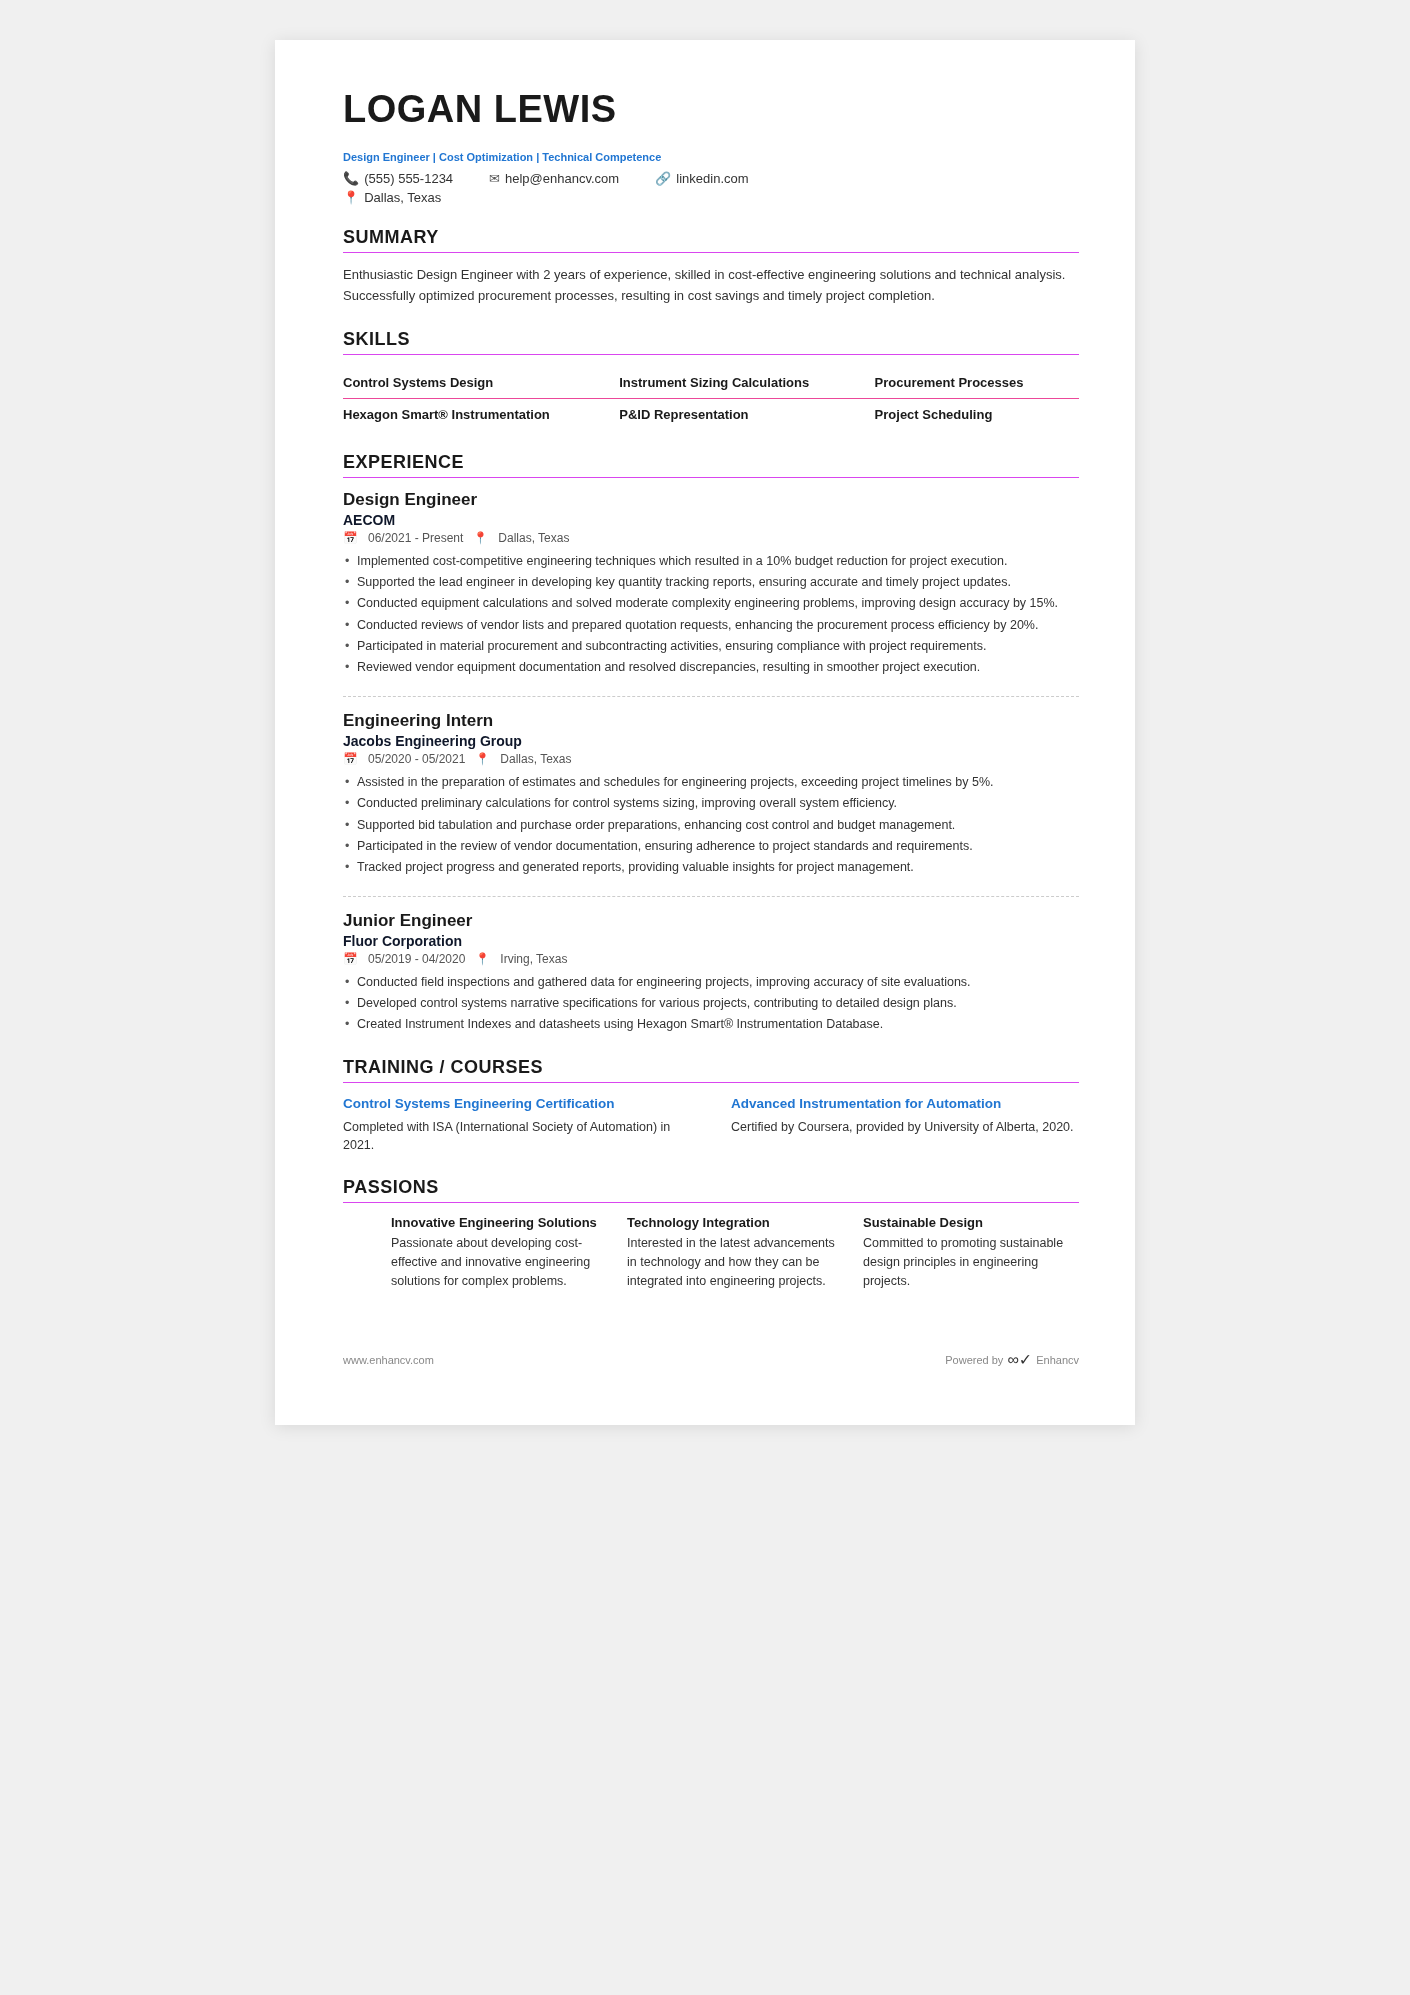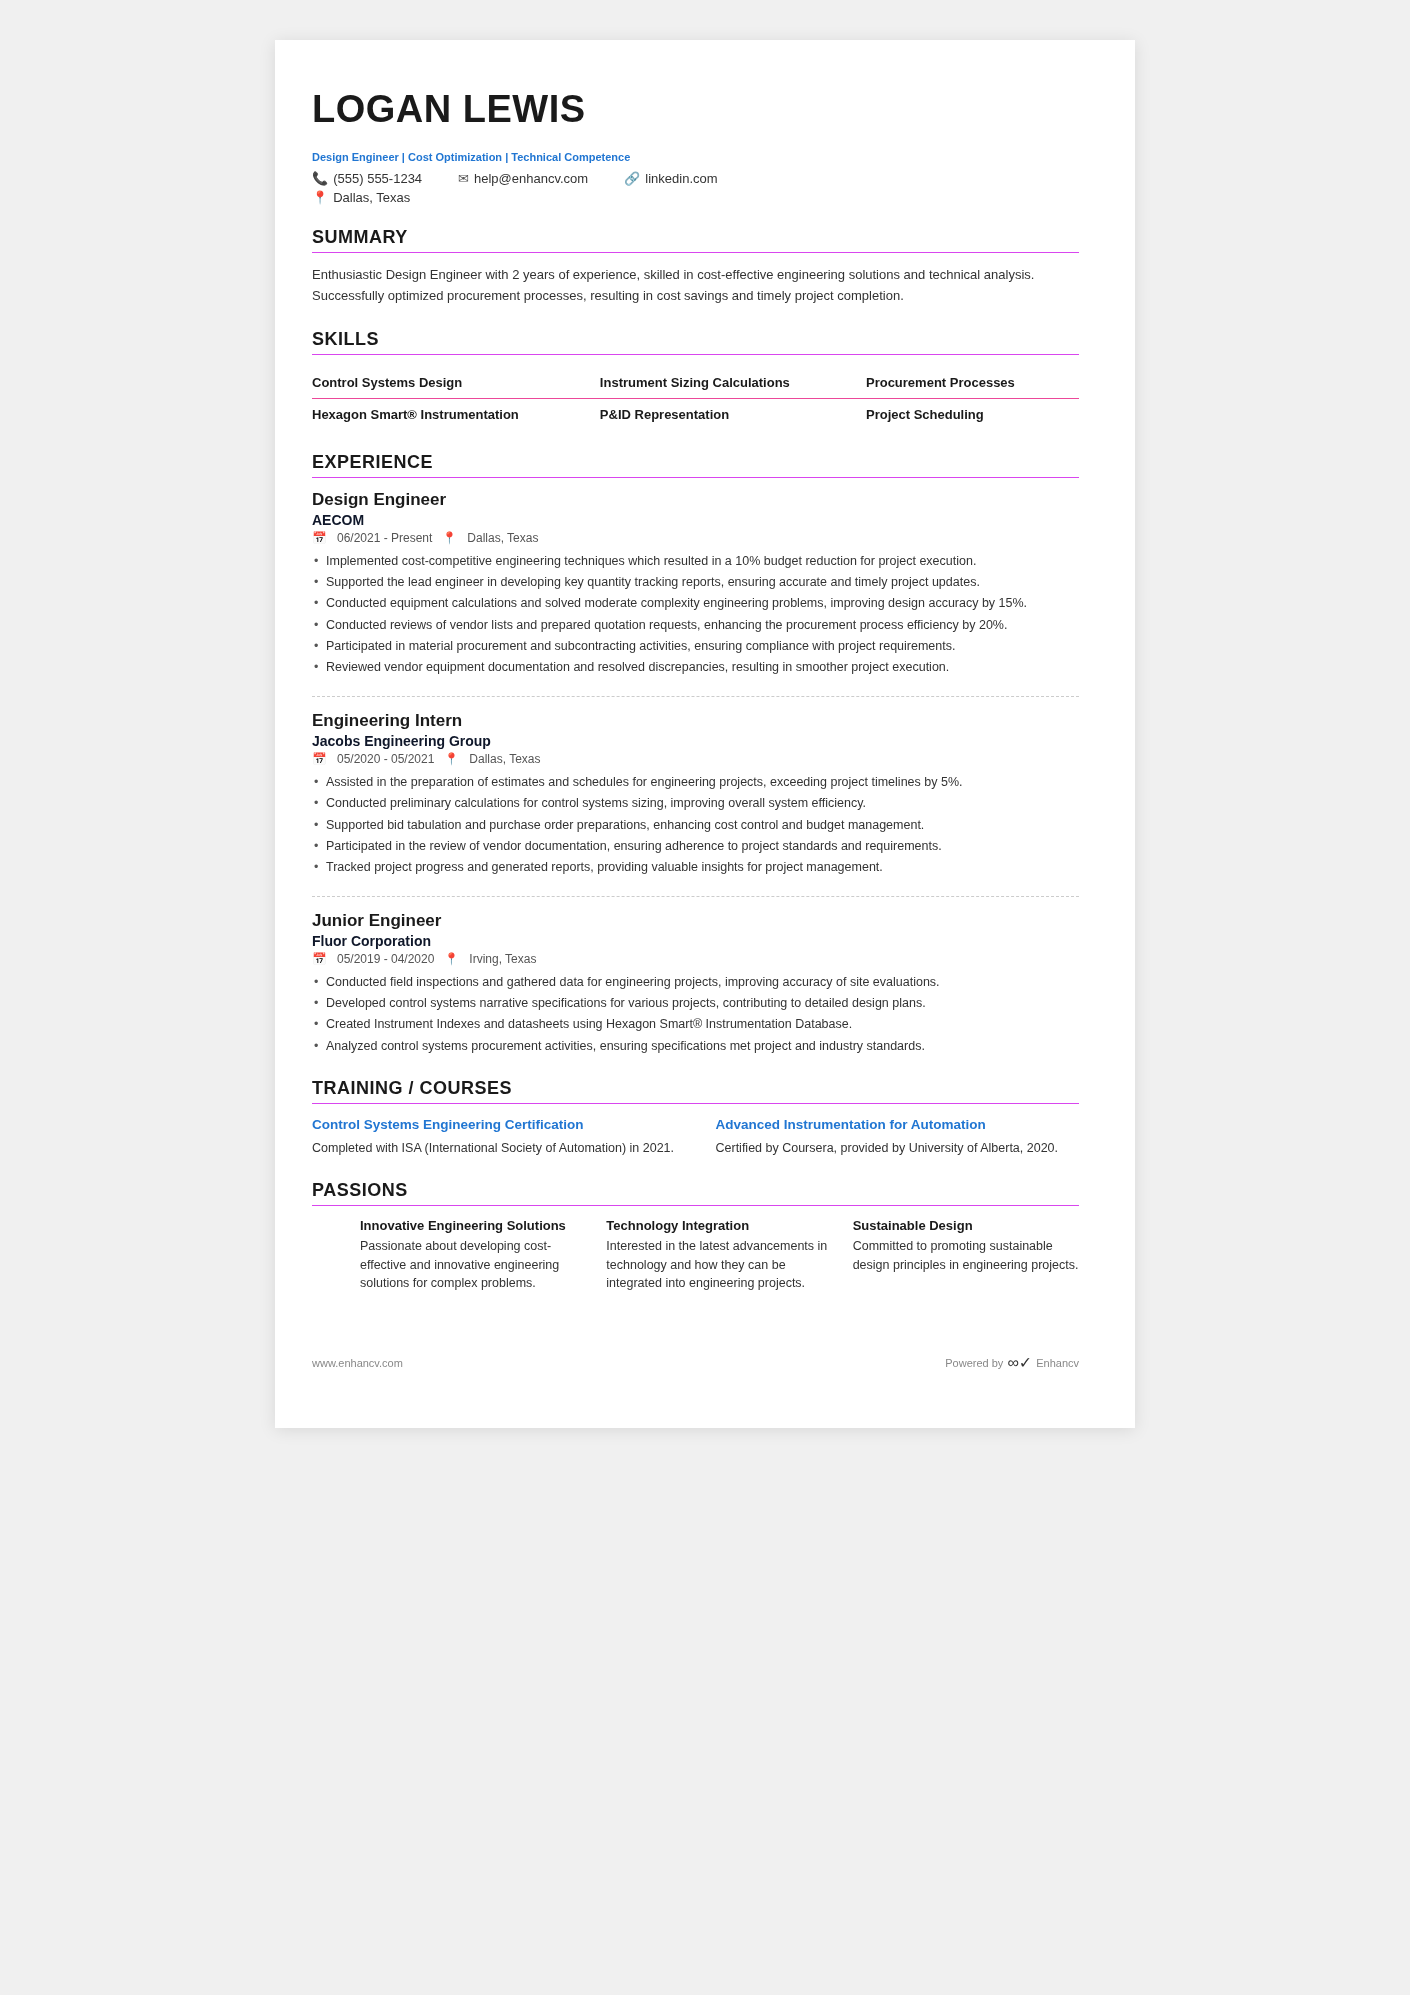--- a/index.html
+++ b/index.html
@@ -6,21 +6,21 @@
     body {
       font-family: 'Arial', sans-serif;
       background: #f0f0f0;
       display: flex;
       justify-content: center;
       padding: 40px 20px;
     }
     .resume {
       background: #fff;
       width: 860px;
-      padding: 48px 56px 56px 37px;
+      padding: 48px 56px 56px 68px;
       box-shadow: 0 2px 16px rgba(0,0,0,0.10);
     }
     .name {
       font-size: 38px;
       font-weight: 900;
       color: #1a1a1a;
       letter-spacing: 0.5px;
       text-transform: uppercase;
     }
     .title {
@@ -291,21 +291,20 @@
       <div class="job-meta">
         <span>📅</span>
         <span>05/2019 - 04/2020</span>
         <span>📍</span>
         <span>Irving, Texas</span>
       </div>
       <ul class="job-bullets">
         <li>Conducted field inspections and gathered data for engineering projects, improving accuracy of site evaluations.</li>
         <li>Developed control systems narrative specifications for various projects, contributing to detailed design plans.</li>
         <li>Created Instrument Indexes and datasheets using Hexagon Smart® Instrumentation Database.</li>
-        <li>Analyzed control systems procurement activities, ensuring specifications met project and industry standards.</li>
       </ul>
     </div>
   </div>
 
   <div class="section">
     <div class="section-title">TRAINING / COURSES</div>
     <div class="training-grid">
       <div>
         <div class="training-item-title">Control Systems Engineering Certification</div>
         <div class="training-item-text">Completed with ISA (International Society of Automation) in 2021.</div>

